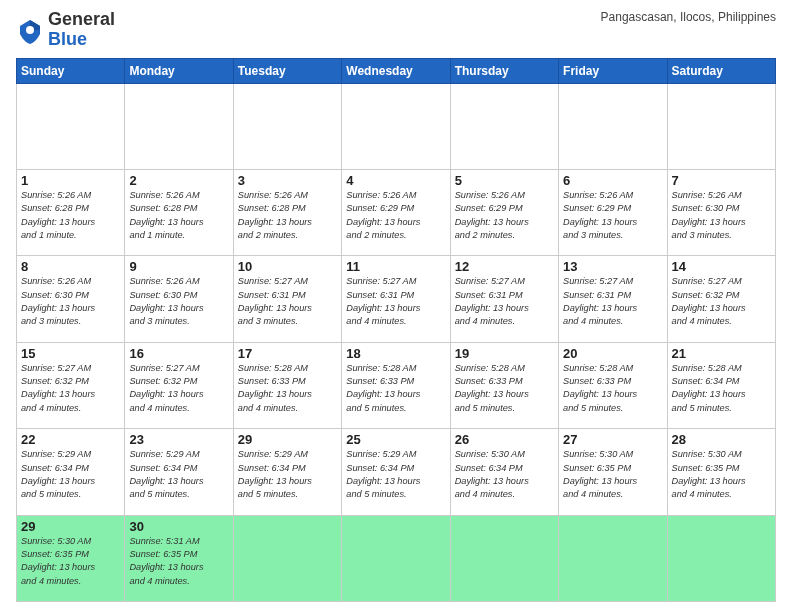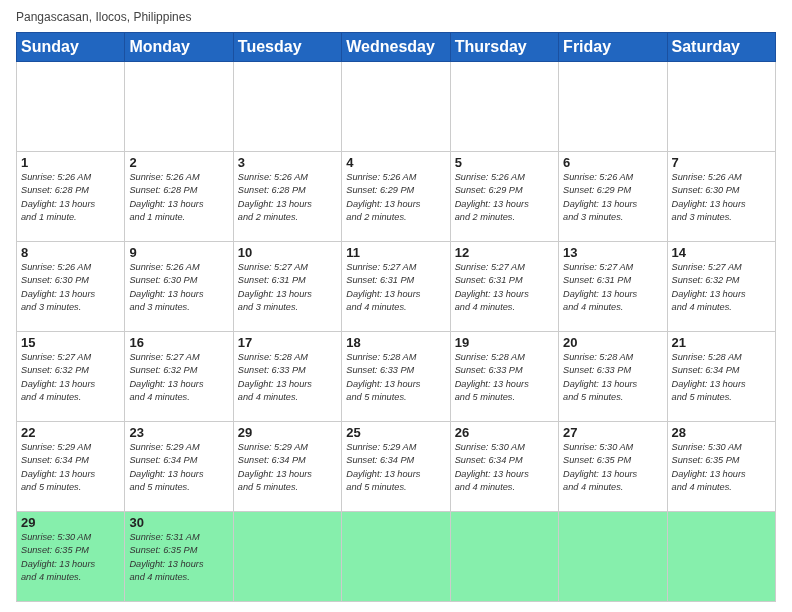--- a/index.html
+++ b/index.html
@@ -54,21 +54,21 @@
     }
     .calendar-table {
       width: 100%;
       border-collapse: collapse;
       flex: 1;
       table-layout: fixed;
     }
     .calendar-table thead tr th {
       background: #2166c0;
       color: #fff;
-      font-size: 16px;
+      font-size: 12px;
       font-weight: bold;
       padding: 5px 4px;
       text-align: left;
       border: 1px solid #1a50a0;
     }
     .calendar-table tbody tr td {
       border: 1px solid #ccc;
       vertical-align: top;
       padding: 3px 4px;
       font-size: 9.5px;
@@ -94,20 +94,31 @@
     }
     td.empty {
       background: #f5f5f5;
     }
   </style>
 </head>
 <body>
 
 <div class="page">
   <div class="header">
+    <div class="logo">
+      <svg class="logo-icon" viewBox="0 0 28 28">
+        <path d="M14 4 L24 10 L24 18 Q20 26 14 28 Q8 26 4 18 L4 10 Z" fill="#2166c0"></path>
+        <path d="M14 4 L24 10 L24 14 L14 14 Z" fill="#1a50a0"></path>
+        <path d="M10 14 Q10 10 14 10 Q18 10 18 14 Q18 18 14 18 Q10 18 10 14 Z" fill="#fff"></path>
+      </svg>
+      <div class="logo-text">
+        <span class="logo-general">General</span><br>
+        <span class="logo-blue">Blue</span>
+      </div>
+    </div>
     <div class="title-block">
       <div class="location">Pangascasan, Ilocos, Philippines</div>
     </div>
   </div>
 
   <table class="calendar-table">
     <thead>
       <tr>
       <th>Sunday</th>
           <th>Monday</th>

